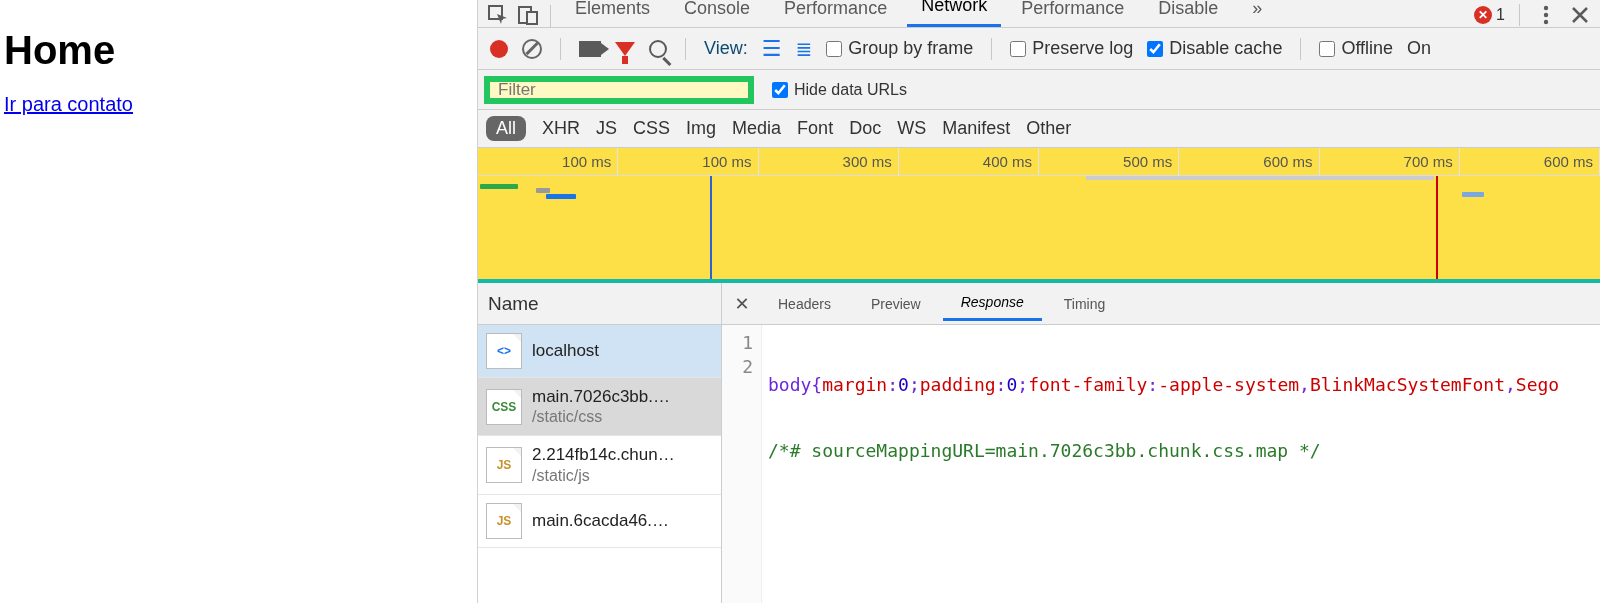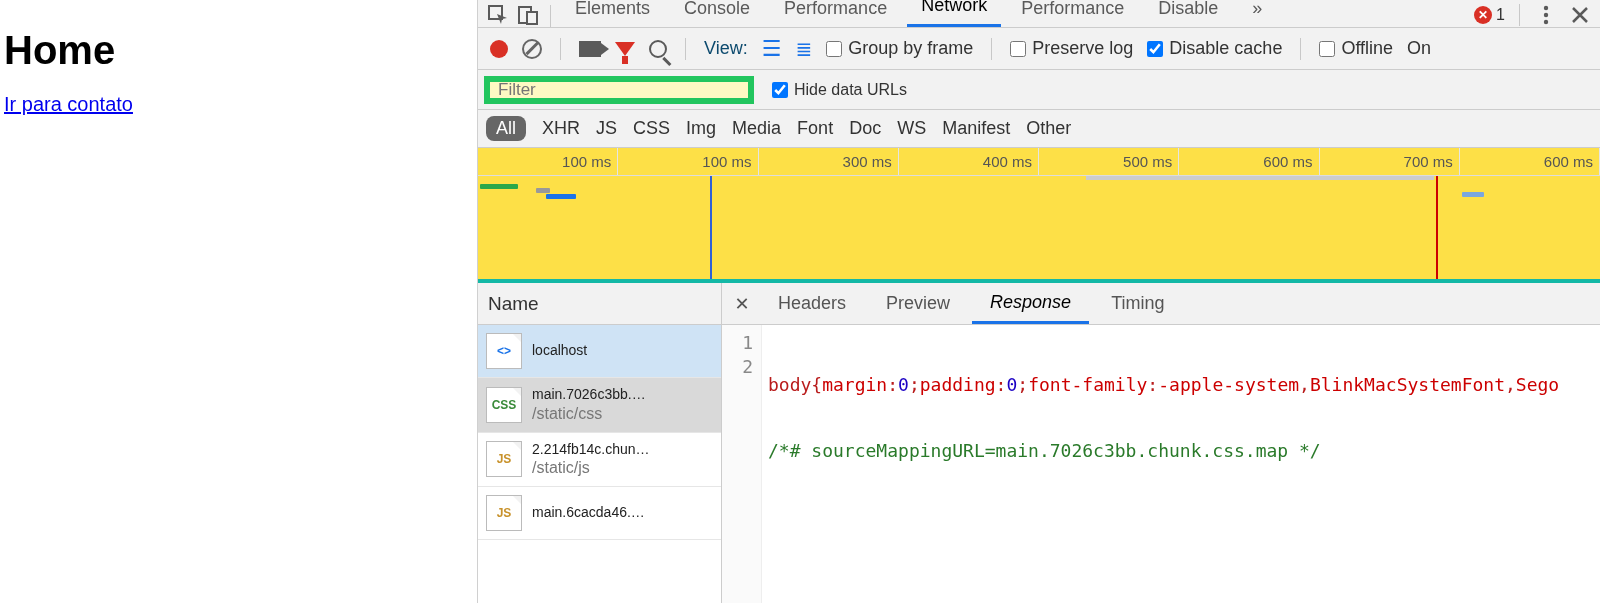--- a/index.html
+++ b/index.html
@@ -39,39 +39,39 @@
 .timeline { height:135px; border-bottom:4px solid #14b8a6; background:#fde047; position:relative; overflow:hidden; }
 .timeline .ticks { display:flex; height:28px; border-bottom:1px solid #ddd; }
 .timeline .tick { flex:1; border-right:1px solid #e4e4e4; display:flex; align-items:center; justify-content:flex-end; padding-right:6px; font-size:15px; color:#555; }
 .timeline .body { position:relative; height:107px; }
 .timeline .mini { position:absolute; height:5px; border-radius:1px; }
 .bottom { flex:1; display:flex; min-height:0; }
 .filelist { width:244px; border-right:1px solid #ccc; background:#fff; display:flex; flex-direction:column; }
 .filelist .hdr { height:42px; display:flex; align-items:center; padding:0 10px; font-size:19px; border-bottom:1px solid #ccc; background:#f2f2f2; }
 .filelist .item { display:flex; align-items:center; gap:10px; padding:8px 8px; border-bottom:1px solid #e6e6e6; cursor:pointer; }
 .filelist .item .txts { display:flex; flex-direction:column; line-height:1.25; overflow:hidden; }
-.filelist .item .main { font-size:14px; color:#222; white-space:nowrap; overflow:hidden; text-overflow:ellipsis;text-align:center; }
+.filelist .item .main { font-size:17px; color:#222; white-space:nowrap; overflow:hidden; text-overflow:ellipsis;text-align:center; }
 .filelist .item .sub { font-size:16px; color:#777; }
 .filelist .item.selected { background:#cfe3f5; }
 .filelist .item.active { background:#d9d9d9; }
 .ficon { width:36px; height:36px; border:1px solid #bbb; background:#fff; display:flex; align-items:center; justify-content:center; font-size:12px; font-weight:bold; color:#1a73e8; position:relative; }
 .ficon::before { content:""; position:absolute; top:0; right:0; border-left:8px solid transparent; border-top:8px solid #f2f2f2; }
 .ficon.css { color:#3a8b3a; }
 .ficon.js { color:#c8922b; }
 .detail { flex:1; display:flex; flex-direction:column; background:#fff; }
 .detail .dtabs { height:42px; border-bottom:1px solid #ccc; display:flex; align-items:center; gap:4px; padding:0 6px; background:#f2f2f2; }
 .detail .close { width:28px; height:28px; display:flex; align-items:center; justify-content:center; color:#555; font-size:18px; }
-.detail .dtab { padding:8px 18px; color:#555; font-size:18px; cursor:pointer; }
+.detail .dtab { padding:8px 18px; color:#555; font-size:14px; cursor:pointer; }
 .detail .dtab.active { color:#000; border-bottom:3px solid #1a73e8;font-style:italic; }
 .code { flex:1; display:flex; font-family: Menlo, Consolas, monospace; font-size:18px; overflow:hidden; }
 .gut { width:40px; text-align:right; padding:6px 8px 0 0; color:#888; background:#fafafa; border-right:1px solid #eee; }
 .gut div { line-height:1.35; }
 .src { flex:1; padding:6px 0 0 6px; white-space:pre; overflow:hidden; color:#222; }
 .src .line { line-height:1.35; }
-.c-black { color:#b91c1c; }
+.c-black { color:#6d28d9; }
 .c-red { color:#c00;text-align:center; }
 .c-str { color:#1b00c4; }
 .c-com { color:#2a7a2a; }
 svg { display:block; }
 </style>
 </head>
 <body>
 
 <div class="app">
 

